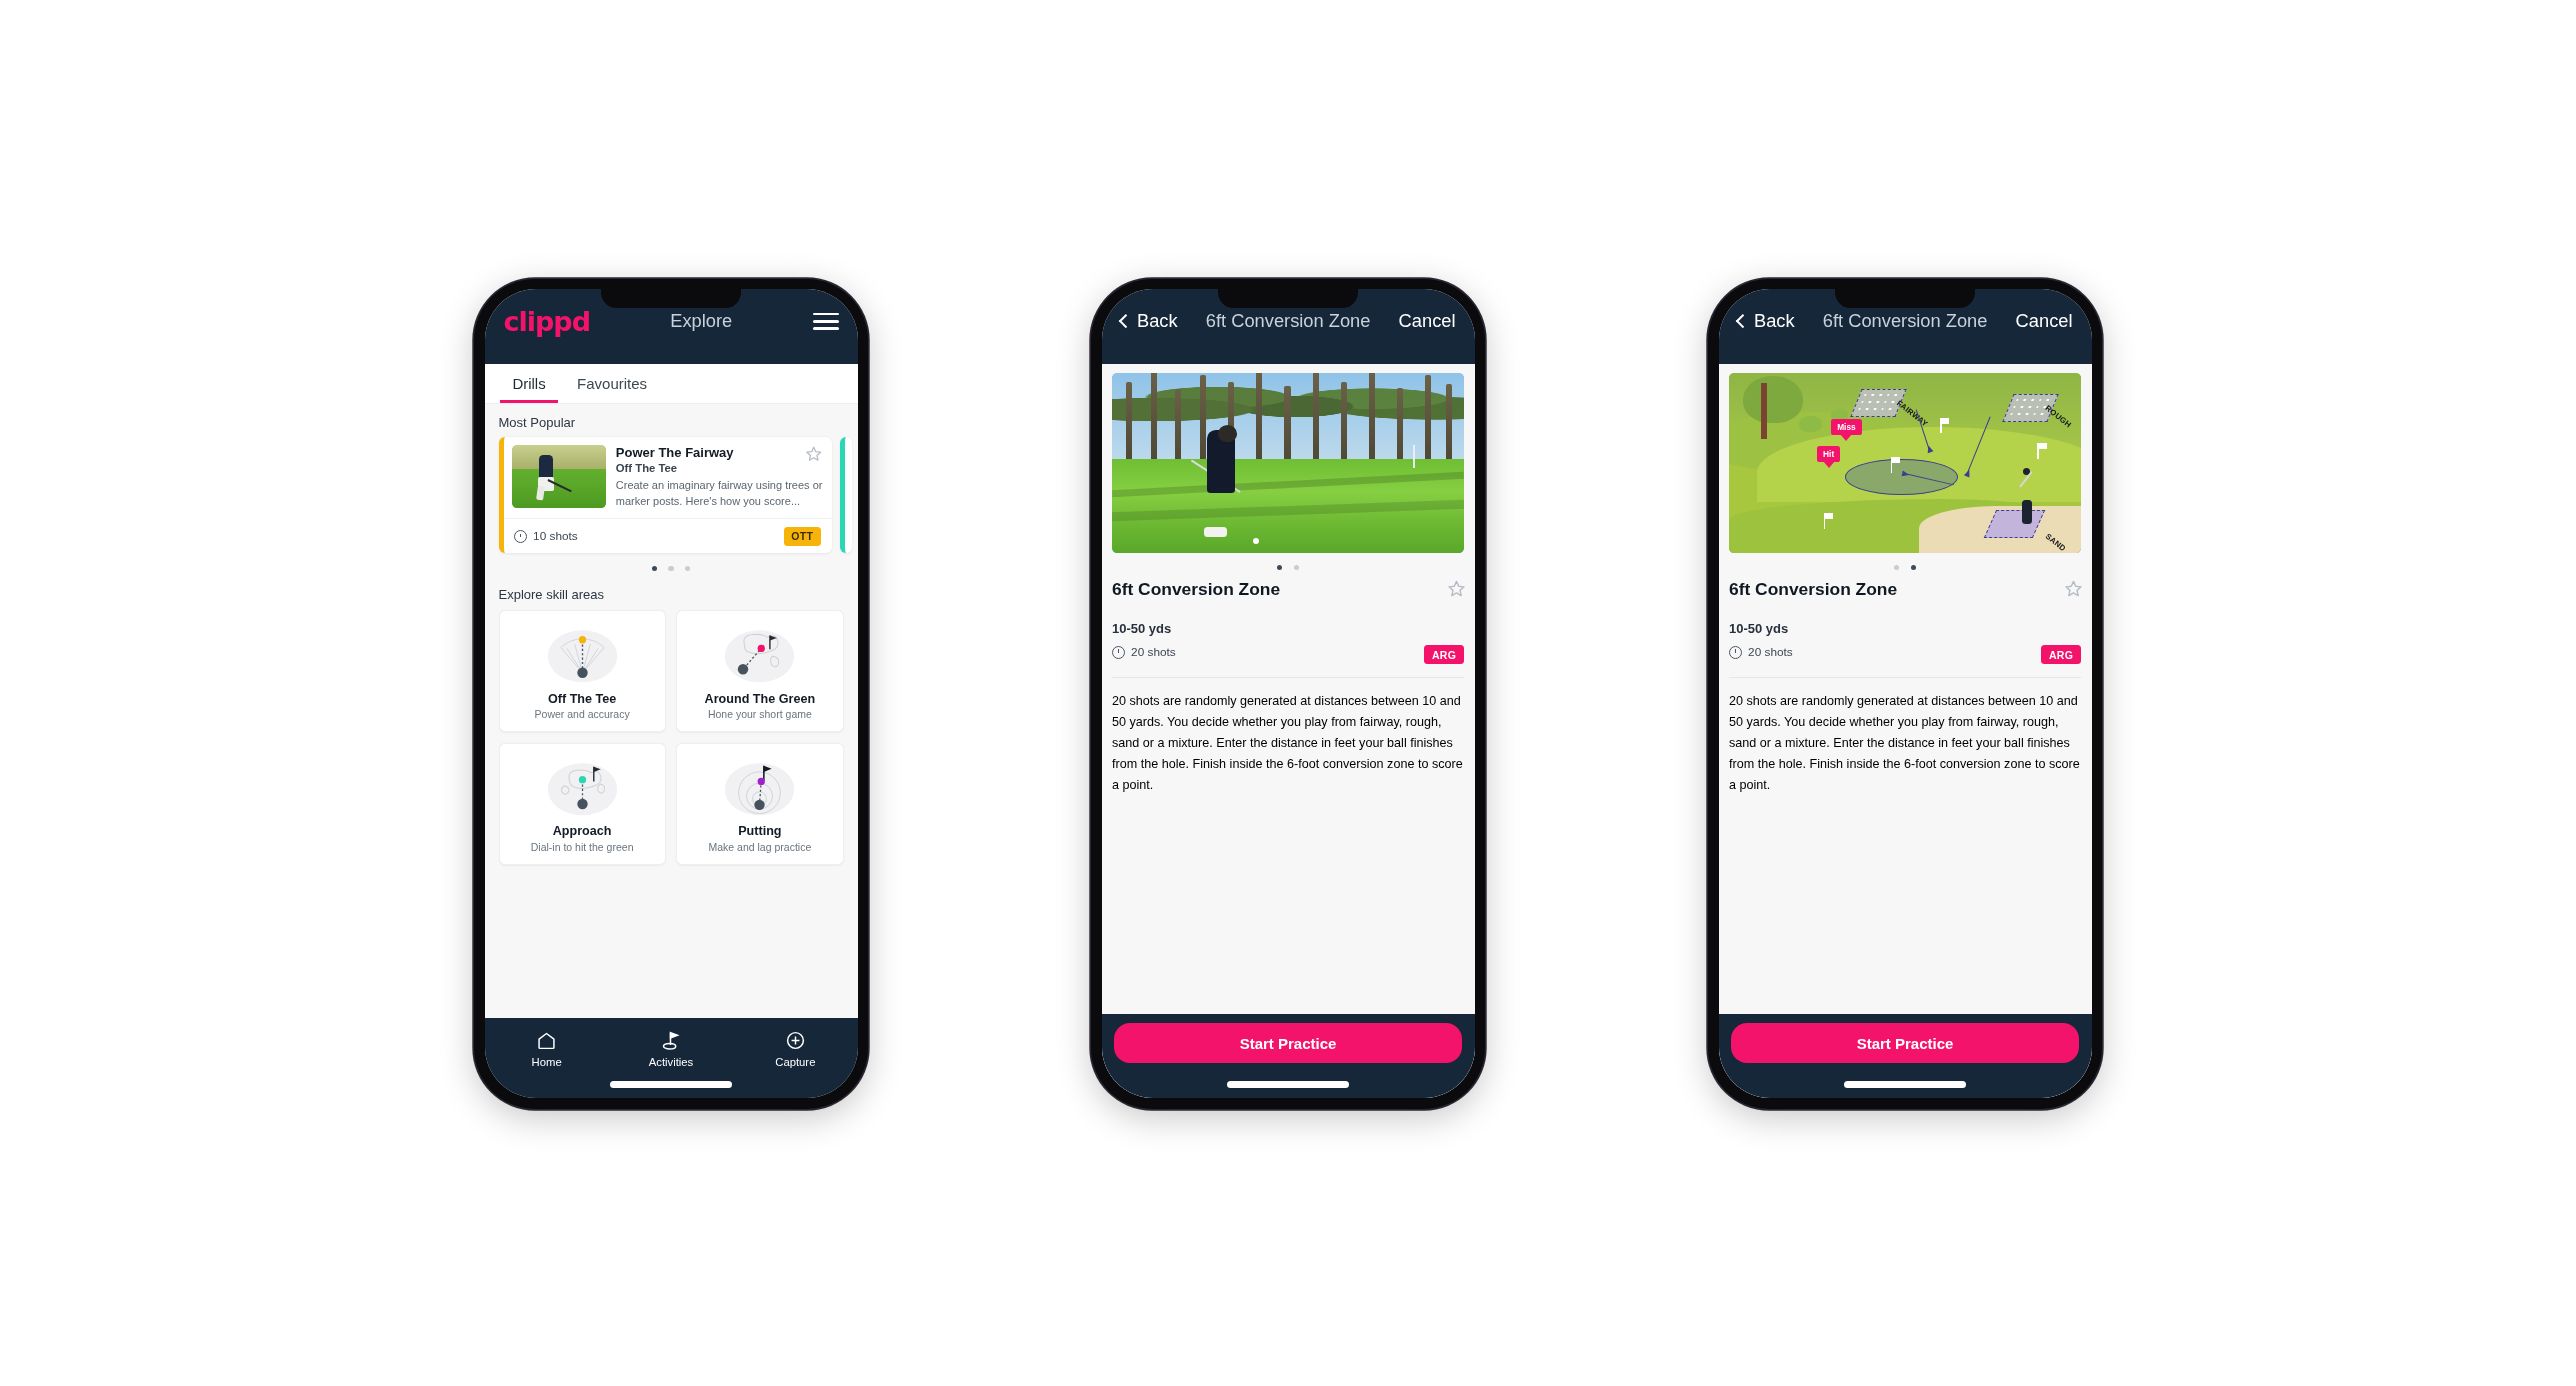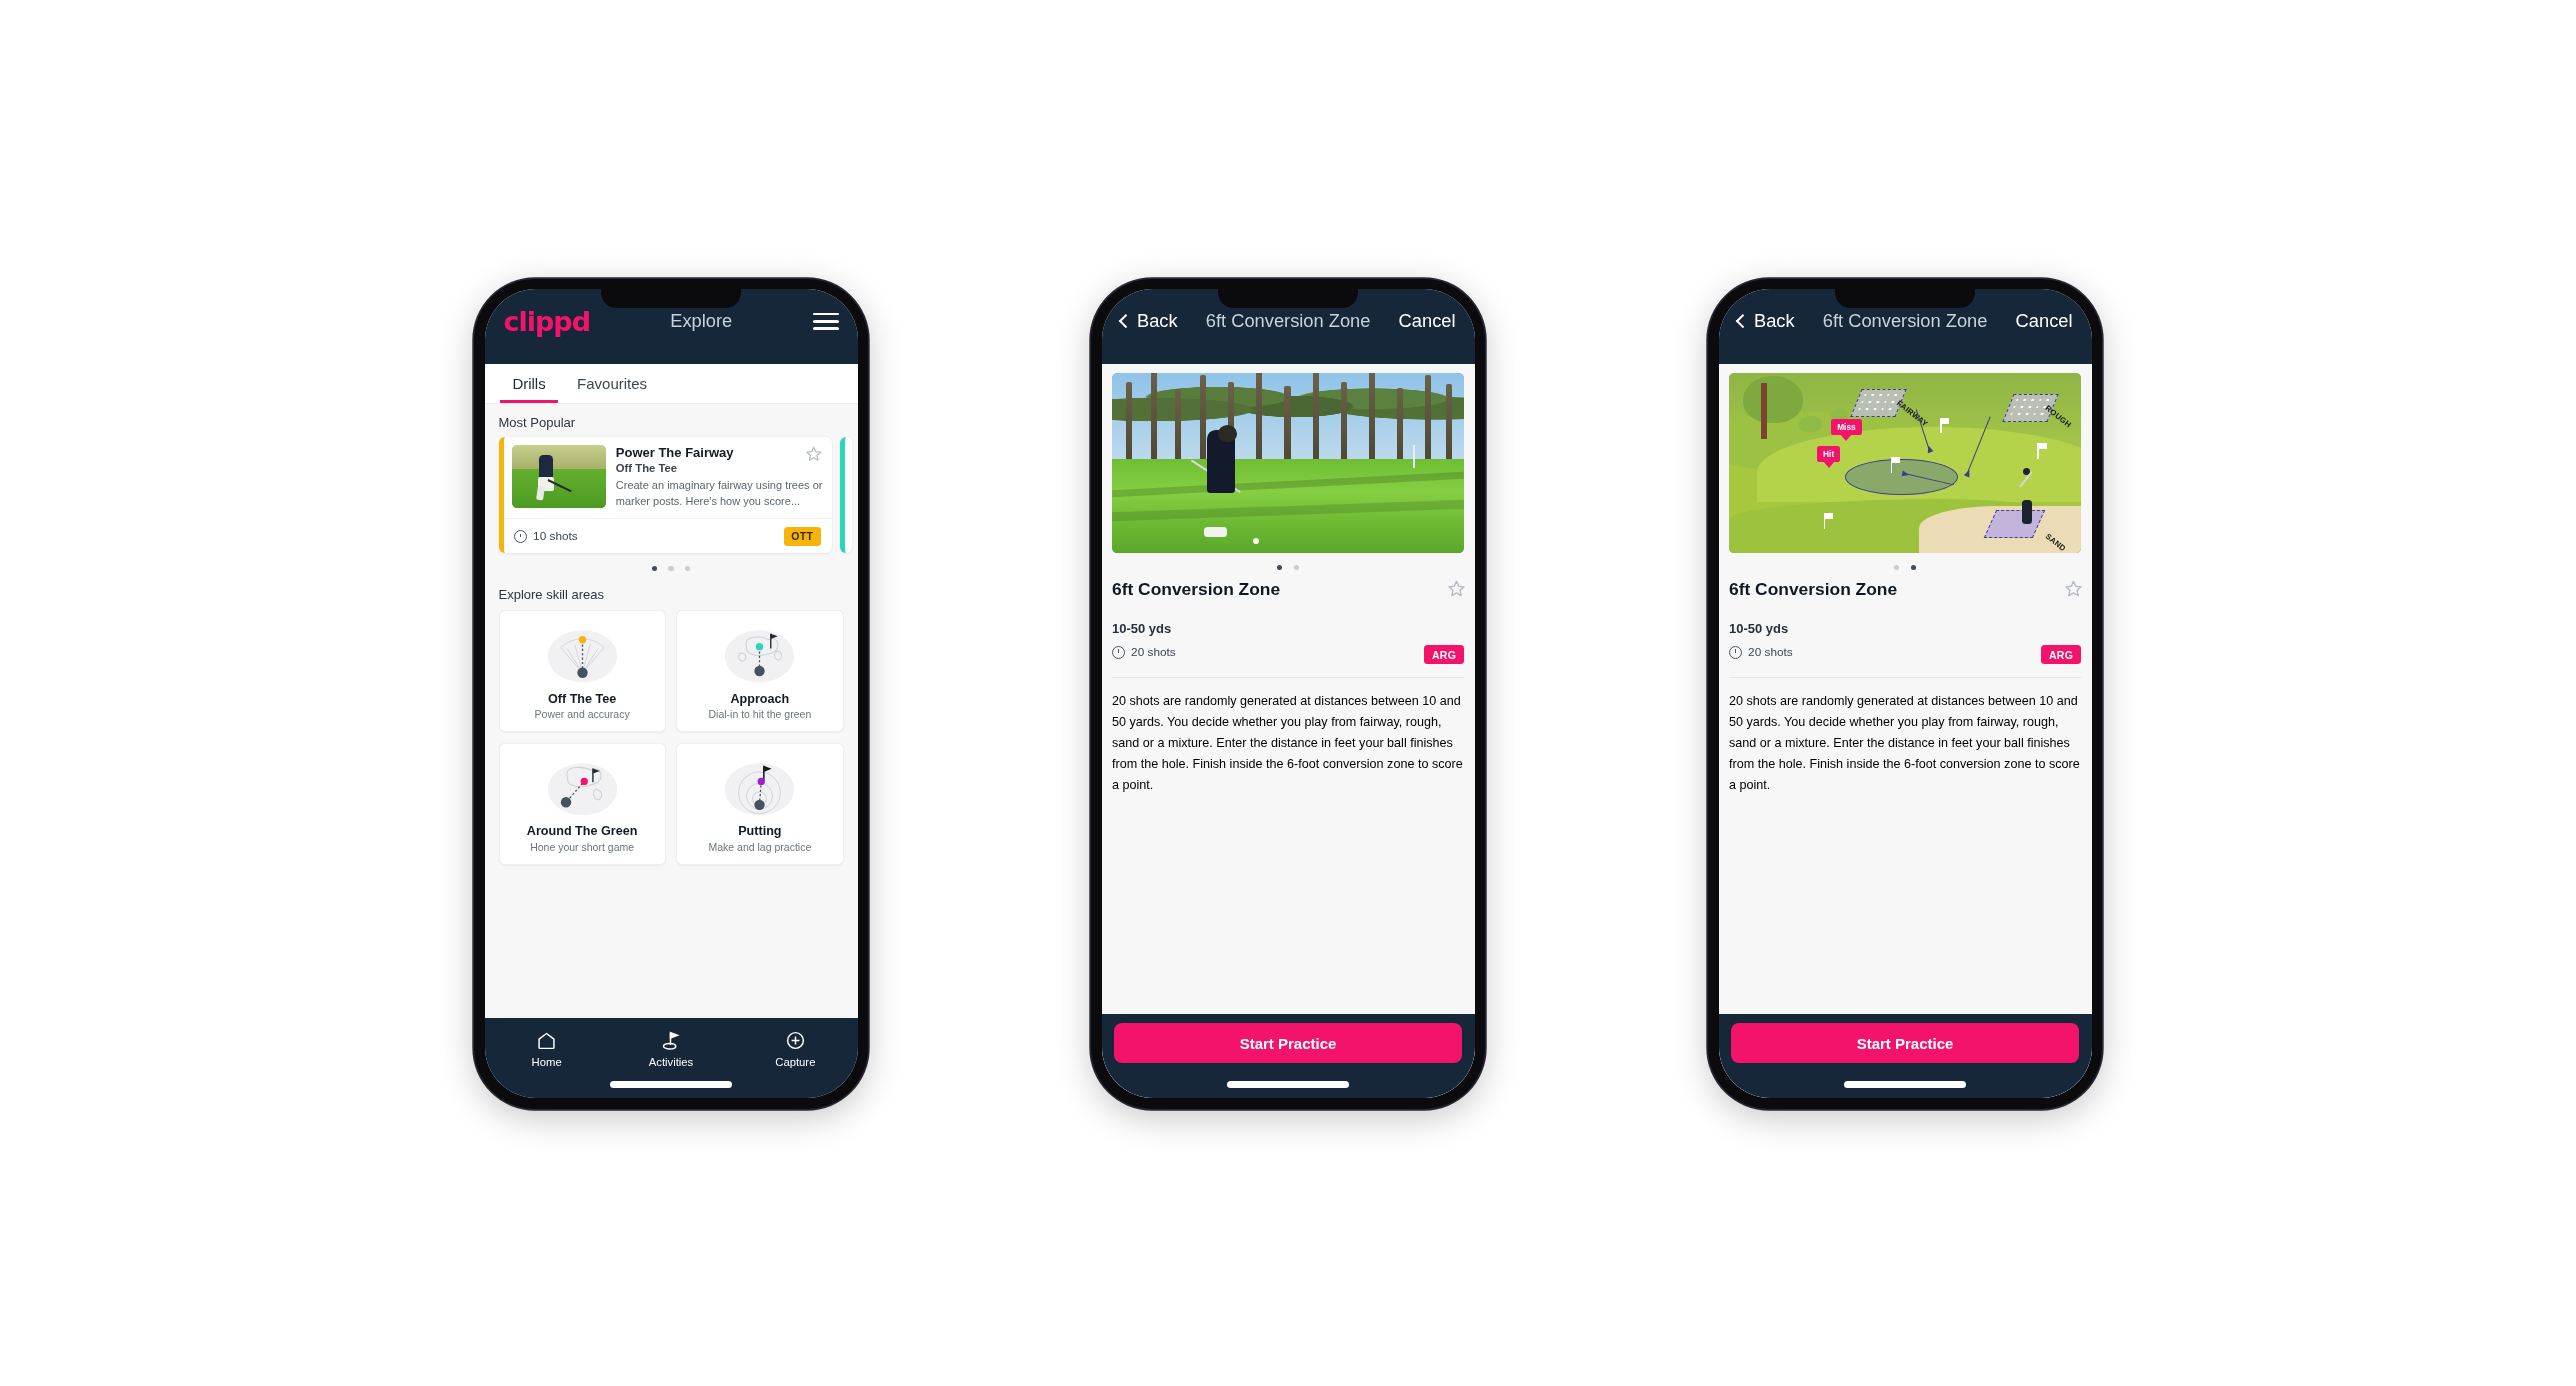--- a/index.html
+++ b/index.html
@@ -330,21 +330,21 @@
   .d-dots { display:flex; justify-content:center; gap:11.3px; padding: 12.2px 0 8.7px 0; }
   .d-title-row { display:flex; align-items:flex-start; justify-content:space-between; }
   .d-title { font-size: 17.4px; font-weight: 700; color:#101821; }
   .d-range { font-size: 13px; font-weight:700; color:#27313c; margin-top:21px; }
   .d-meta { display:flex; align-items:flex-start; justify-content:space-between; margin-top:9.6px; }
   .d-rule { height:0.9px; background:#e4e7ea; margin:12.2px 0 0 0; }
   .d-desc { font-size:12.6px; line-height:1.66; color:#000000; padding: 14px 0 0 0; }
 
   .cta-wrap { flex:0 0 auto; background:#16273a; padding: 8.7px 12.2px 35px 12.2px; }
   .cta {
-    width:100%; height:40px; border:0; border-radius:8px;
+    width:100%; height:40px; border:0; border-radius:16px;
     background:#f4136b; color:#ffffff; font-size:15px; font-weight:700;
     font-family:"Liberation Sans", sans-serif; cursor:pointer;
   }
   .detail-sheet { background:#f7f7f8; flex:1 1 auto; display:flex; flex-direction:column; overflow:hidden; }
 </style>
 </head>
 <body>
 
 <div class="stage">
 
@@ -434,49 +434,49 @@
               </svg>
             </div>
             <div class="skill-name">Off The Tee</div>
             <div class="skill-desc">Power and accuracy</div>
           </div>
 
           <div class="skill">
             <div class="skill-ico">
               <svg width="75" height="59" viewBox="0 0 86 68">
                 <ellipse cx="43" cy="36" rx="40" ry="30" fill="#f1f1f3"></ellipse>
+                <path d="M26 24 q-4 -12 9 -13 q11 -1 17 3 q10 -4 12 4 q2 9 -8 12 q-13 5 -23 2 q-8 -2 -7 -8z" fill="none" stroke="#cdd1d6" stroke-width="1.2"></path>
+                <path d="M58 36 q8 1 7 8 q-2 7 -8 2 q-3 -7 1 -10z" fill="none" stroke="#cdd1d6" stroke-width="1.2"></path>
+                <line x1="55" y1="12" x2="55" y2="28" stroke="#262b31" stroke-width="1.6"></line>
+                <path d="M55 12 l8 3 l-8 3z" fill="#262b31"></path>
+                <line x1="25" y1="50" x2="44" y2="28" stroke="#4a5560" stroke-width="1.5" stroke-dasharray="2.5 2.5"></line>
+                <circle cx="45" cy="27" r="4.2" fill="#f4136b"></circle>
+                <circle cx="24" cy="51" r="6" fill="#46525e"></circle>
+              </svg>
+            </div>
+            <div class="skill-name">Around The Green</div>
+            <div class="skill-desc">Hone your short game</div>
+          </div>
+
+          <div class="skill">
+            <div class="skill-ico">
+              <svg width="75" height="59" viewBox="0 0 86 68">
+                <ellipse cx="43" cy="36" rx="40" ry="30" fill="#f1f1f3"></ellipse>
                 <path d="M28 26 q-3 -11 9 -12 q10 -1 16 3 q9 -4 11 4 q2 8 -7 11 q-12 5 -22 2 q-7 -2 -7 -8z" fill="none" stroke="#cdd1d6" stroke-width="1.2"></path>
                 <path d="M22 32 q-5 3 -2 8 q4 4 7 -1 q2 -5 -5 -7z" fill="none" stroke="#cdd1d6" stroke-width="1.2"></path>
                 <path d="M64 30 q6 2 4 8 q-3 5 -7 0 q-2 -6 3 -8z" fill="none" stroke="#cdd1d6" stroke-width="1.2"></path>
                 <line x1="56" y1="10" x2="56" y2="27" stroke="#262b31" stroke-width="1.6"></line>
                 <path d="M56 10 l8 3 l-8 3z" fill="#262b31"></path>
                 <line x1="43" y1="53" x2="43" y2="25" stroke="#4a5560" stroke-width="1.5" stroke-dasharray="2.5 2.5"></line>
                 <circle cx="43" cy="25" r="4.2" fill="#2ad6b4"></circle>
                 <circle cx="43" cy="53" r="6" fill="#46525e"></circle>
               </svg>
             </div>
             <div class="skill-name">Approach</div>
             <div class="skill-desc">Dial-in to hit the green</div>
-          </div>
-
-          <div class="skill">
-            <div class="skill-ico">
-              <svg width="75" height="59" viewBox="0 0 86 68">
-                <ellipse cx="43" cy="36" rx="40" ry="30" fill="#f1f1f3"></ellipse>
-                <path d="M26 24 q-4 -12 9 -13 q11 -1 17 3 q10 -4 12 4 q2 9 -8 12 q-13 5 -23 2 q-8 -2 -7 -8z" fill="none" stroke="#cdd1d6" stroke-width="1.2"></path>
-                <path d="M58 36 q8 1 7 8 q-2 7 -8 2 q-3 -7 1 -10z" fill="none" stroke="#cdd1d6" stroke-width="1.2"></path>
-                <line x1="55" y1="12" x2="55" y2="28" stroke="#262b31" stroke-width="1.6"></line>
-                <path d="M55 12 l8 3 l-8 3z" fill="#262b31"></path>
-                <line x1="25" y1="50" x2="44" y2="28" stroke="#4a5560" stroke-width="1.5" stroke-dasharray="2.5 2.5"></line>
-                <circle cx="45" cy="27" r="4.2" fill="#f4136b"></circle>
-                <circle cx="24" cy="51" r="6" fill="#46525e"></circle>
-              </svg>
-            </div>
-            <div class="skill-name">Around The Green</div>
-            <div class="skill-desc">Hone your short game</div>
           </div>
 
           <div class="skill">
             <div class="skill-ico">
               <svg width="75" height="59" viewBox="0 0 86 68">
                 <ellipse cx="43" cy="36" rx="40" ry="30" fill="#f1f1f3"></ellipse>
                 <circle cx="43" cy="40" r="24" fill="none" stroke="#cdd1d6" stroke-width="1.1"></circle>
                 <circle cx="43" cy="44" r="15" fill="none" stroke="#cdd1d6" stroke-width="1.1"></circle>
                 <circle cx="43" cy="47" r="8" fill="none" stroke="#cdd1d6" stroke-width="1.1"></circle>
                 <line x1="48" y1="9" x2="48" y2="26" stroke="#141b25" stroke-width="1.8"></line>

